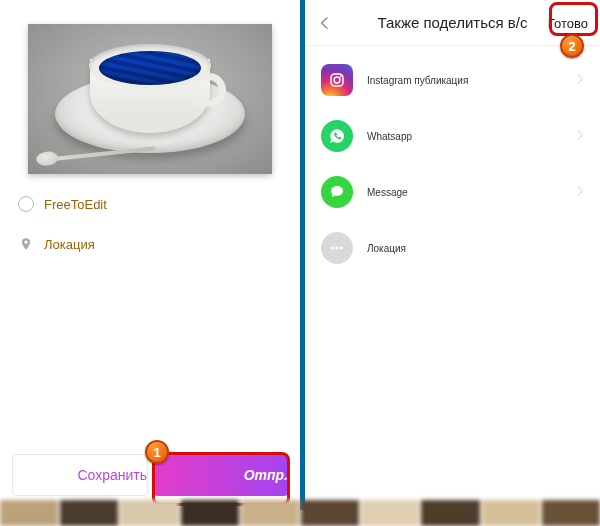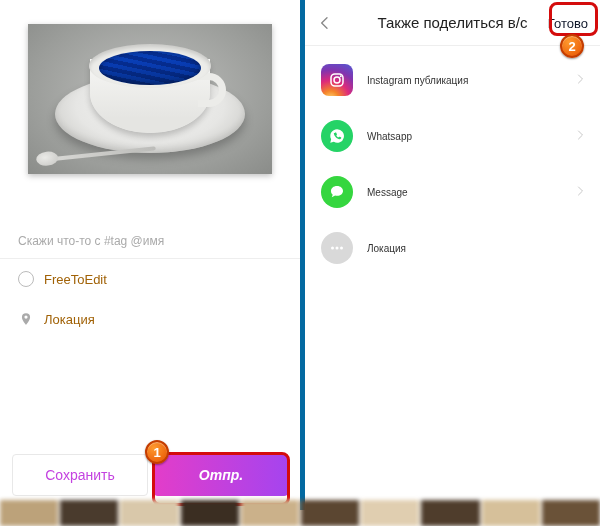--- a/index.html
+++ b/index.html
@@ -168,21 +168,21 @@
     display: flex;
     gap: 0;
     padding: 10px 12px 14px 12px;
     margin-top: auto;
   }
   .btn {
     flex: 1;
     height: 42px;
     display: flex;
     align-items: center;
-    justify-content: center;
+    justify-content: flex-end;
     font-size: 14px;
     border-radius: 4px;
   }
   .btn-outline {
     border: 1px solid #e8e8e8;
     color: #c443e0;
     background: #fff;
     margin-right: 6px;
   }
   .btn-grad {
@@ -279,21 +279,20 @@
         <div class="table-surface"></div>
         <div class="saucer"></div>
         <div class="cup-body"></div>
         <div class="handle"></div>
         <div class="cup-top"></div>
         <div class="coffee"></div>
         <div class="spoon"></div>
       </div>
     </div>
 
-    <div class="caption">Скажи что-то с #tag @имя</div>
 
     <div class="opt-row">
       <span class="circle-empty"></span>
       <span>FreeToEdit</span>
     </div>
 
     <div class="opt-row">
       <span class="pin-icon">
         <svg viewBox="0 0 24 24" width="14" height="14">
             <path d="M12 2a7 7 0 0 0-7 7c0 5 7 13 7 13s7-8 7-13a7 7 0 0 0-7-7zm0 9.5A2.5 2.5 0 1 1 12 6a2.5 2.5 0 0 1 0 5.5z" fill="currentColor"></path>

